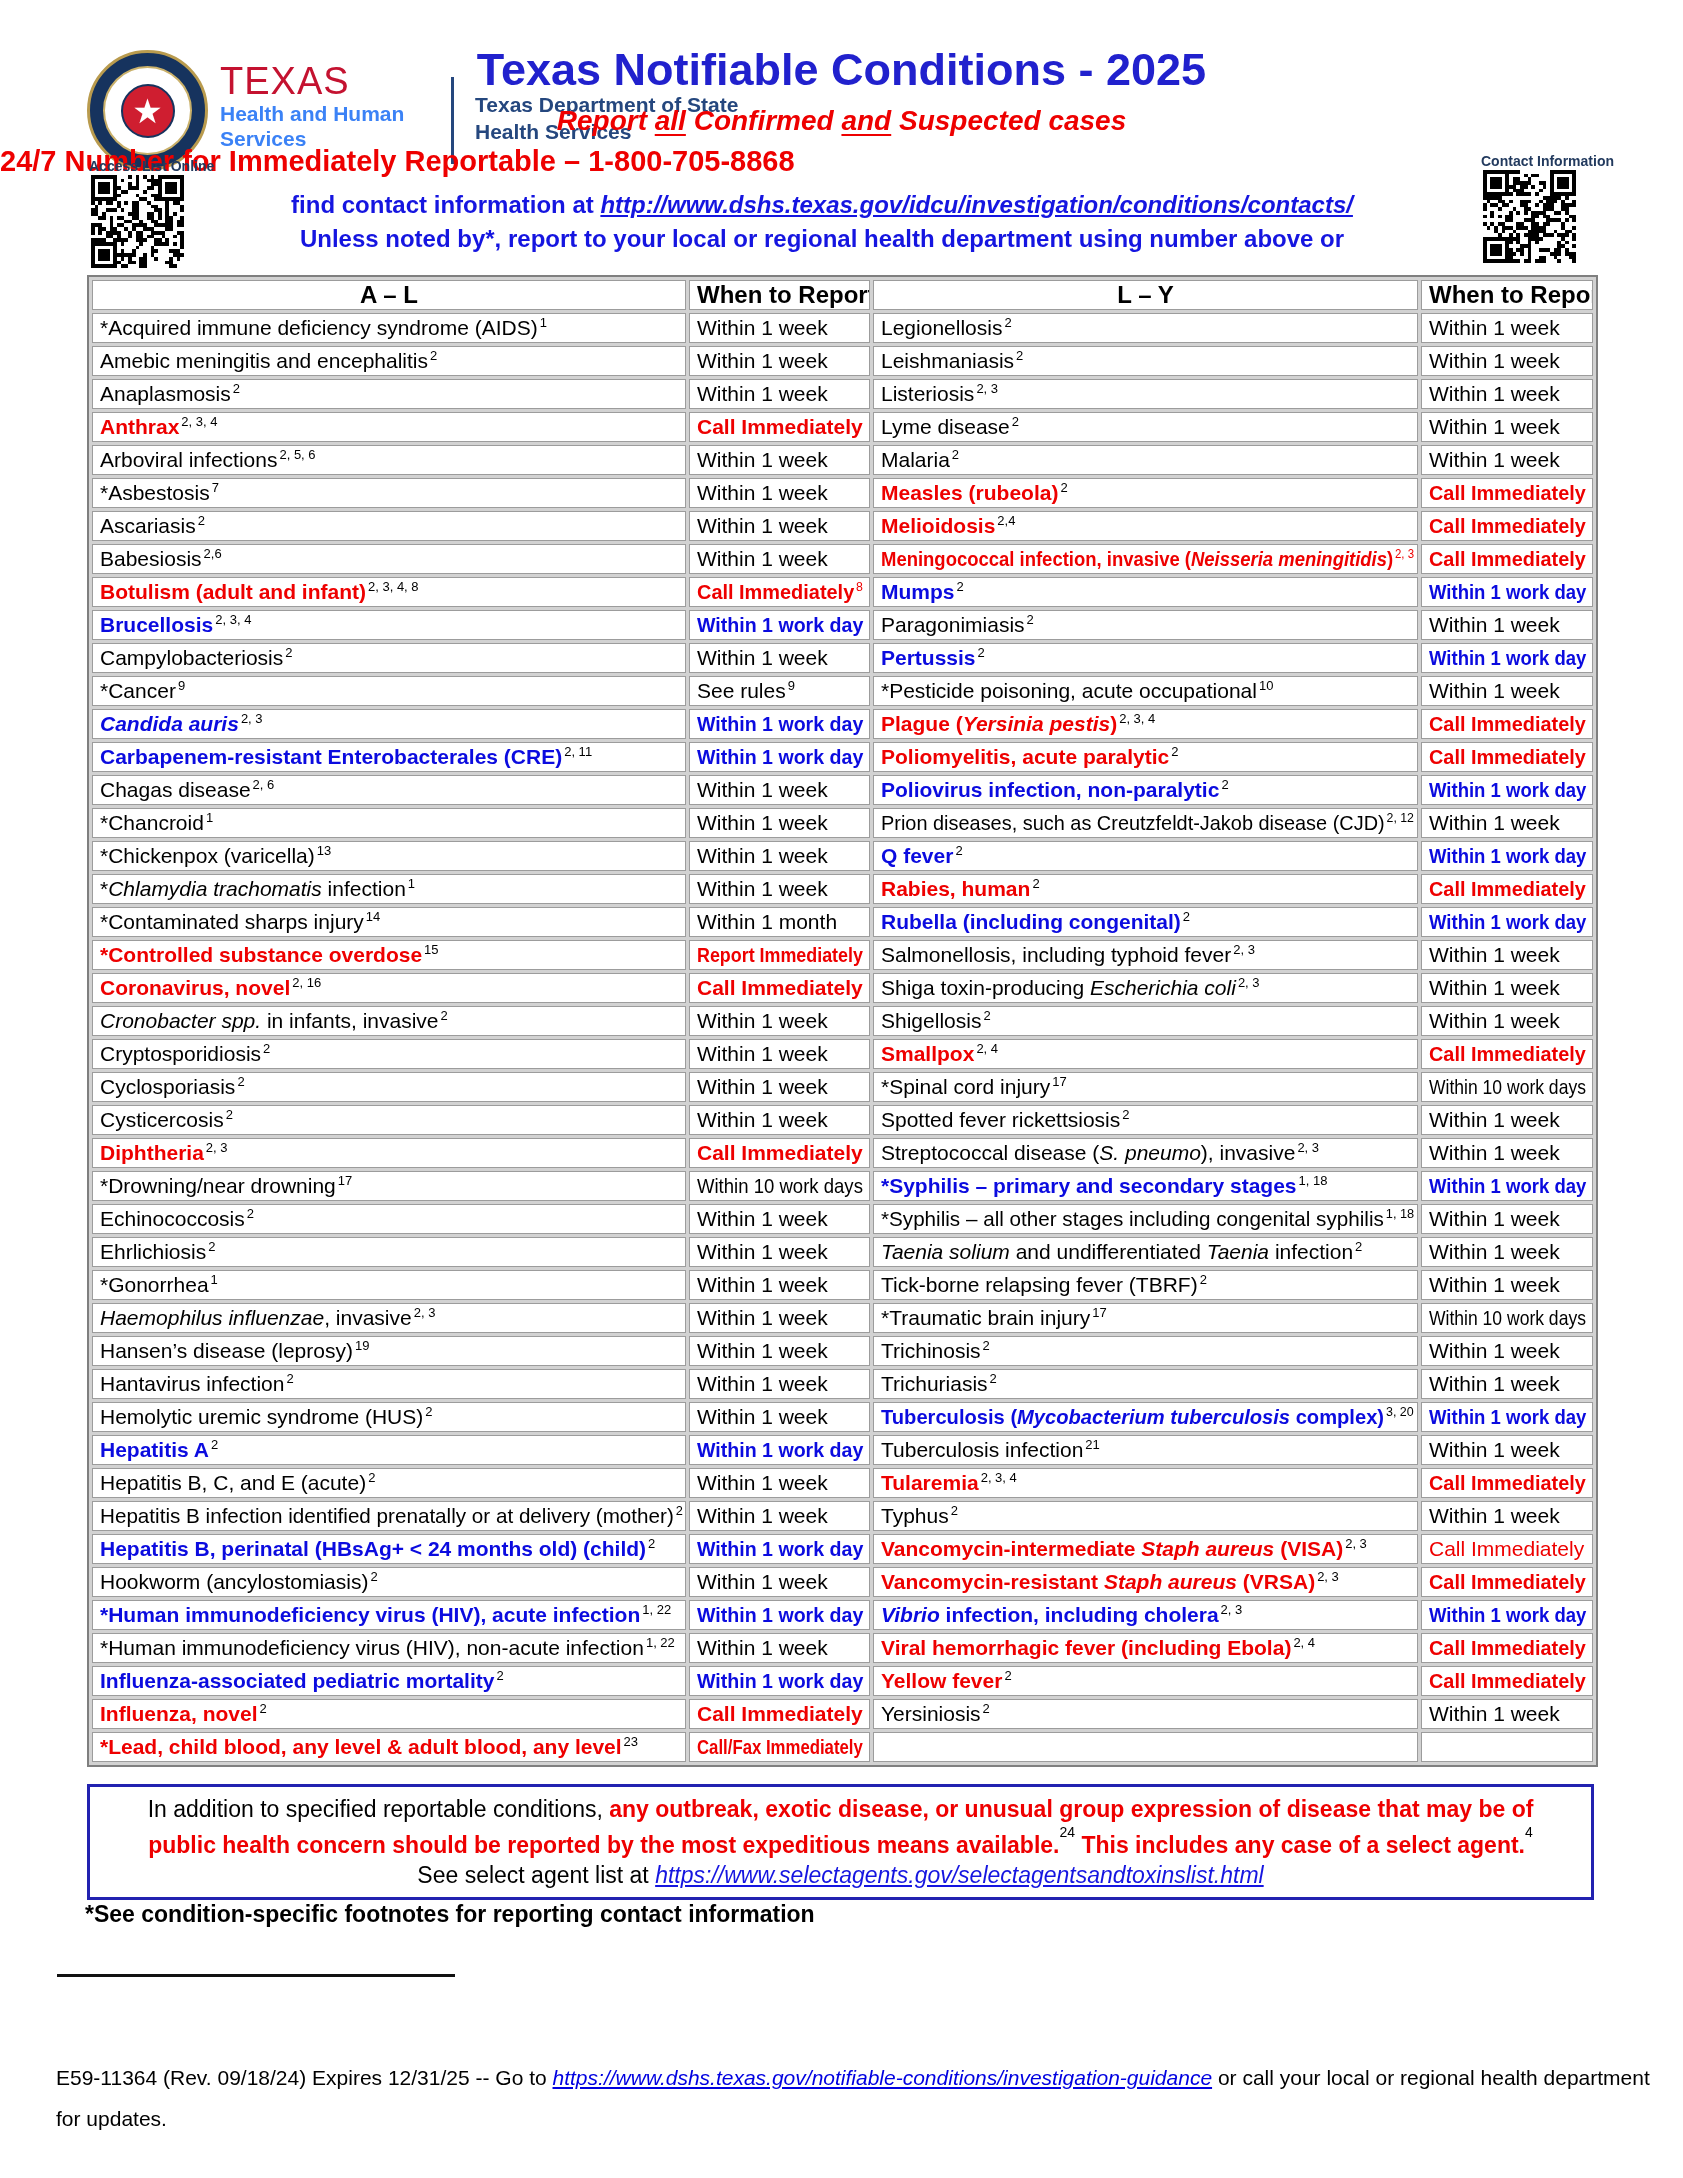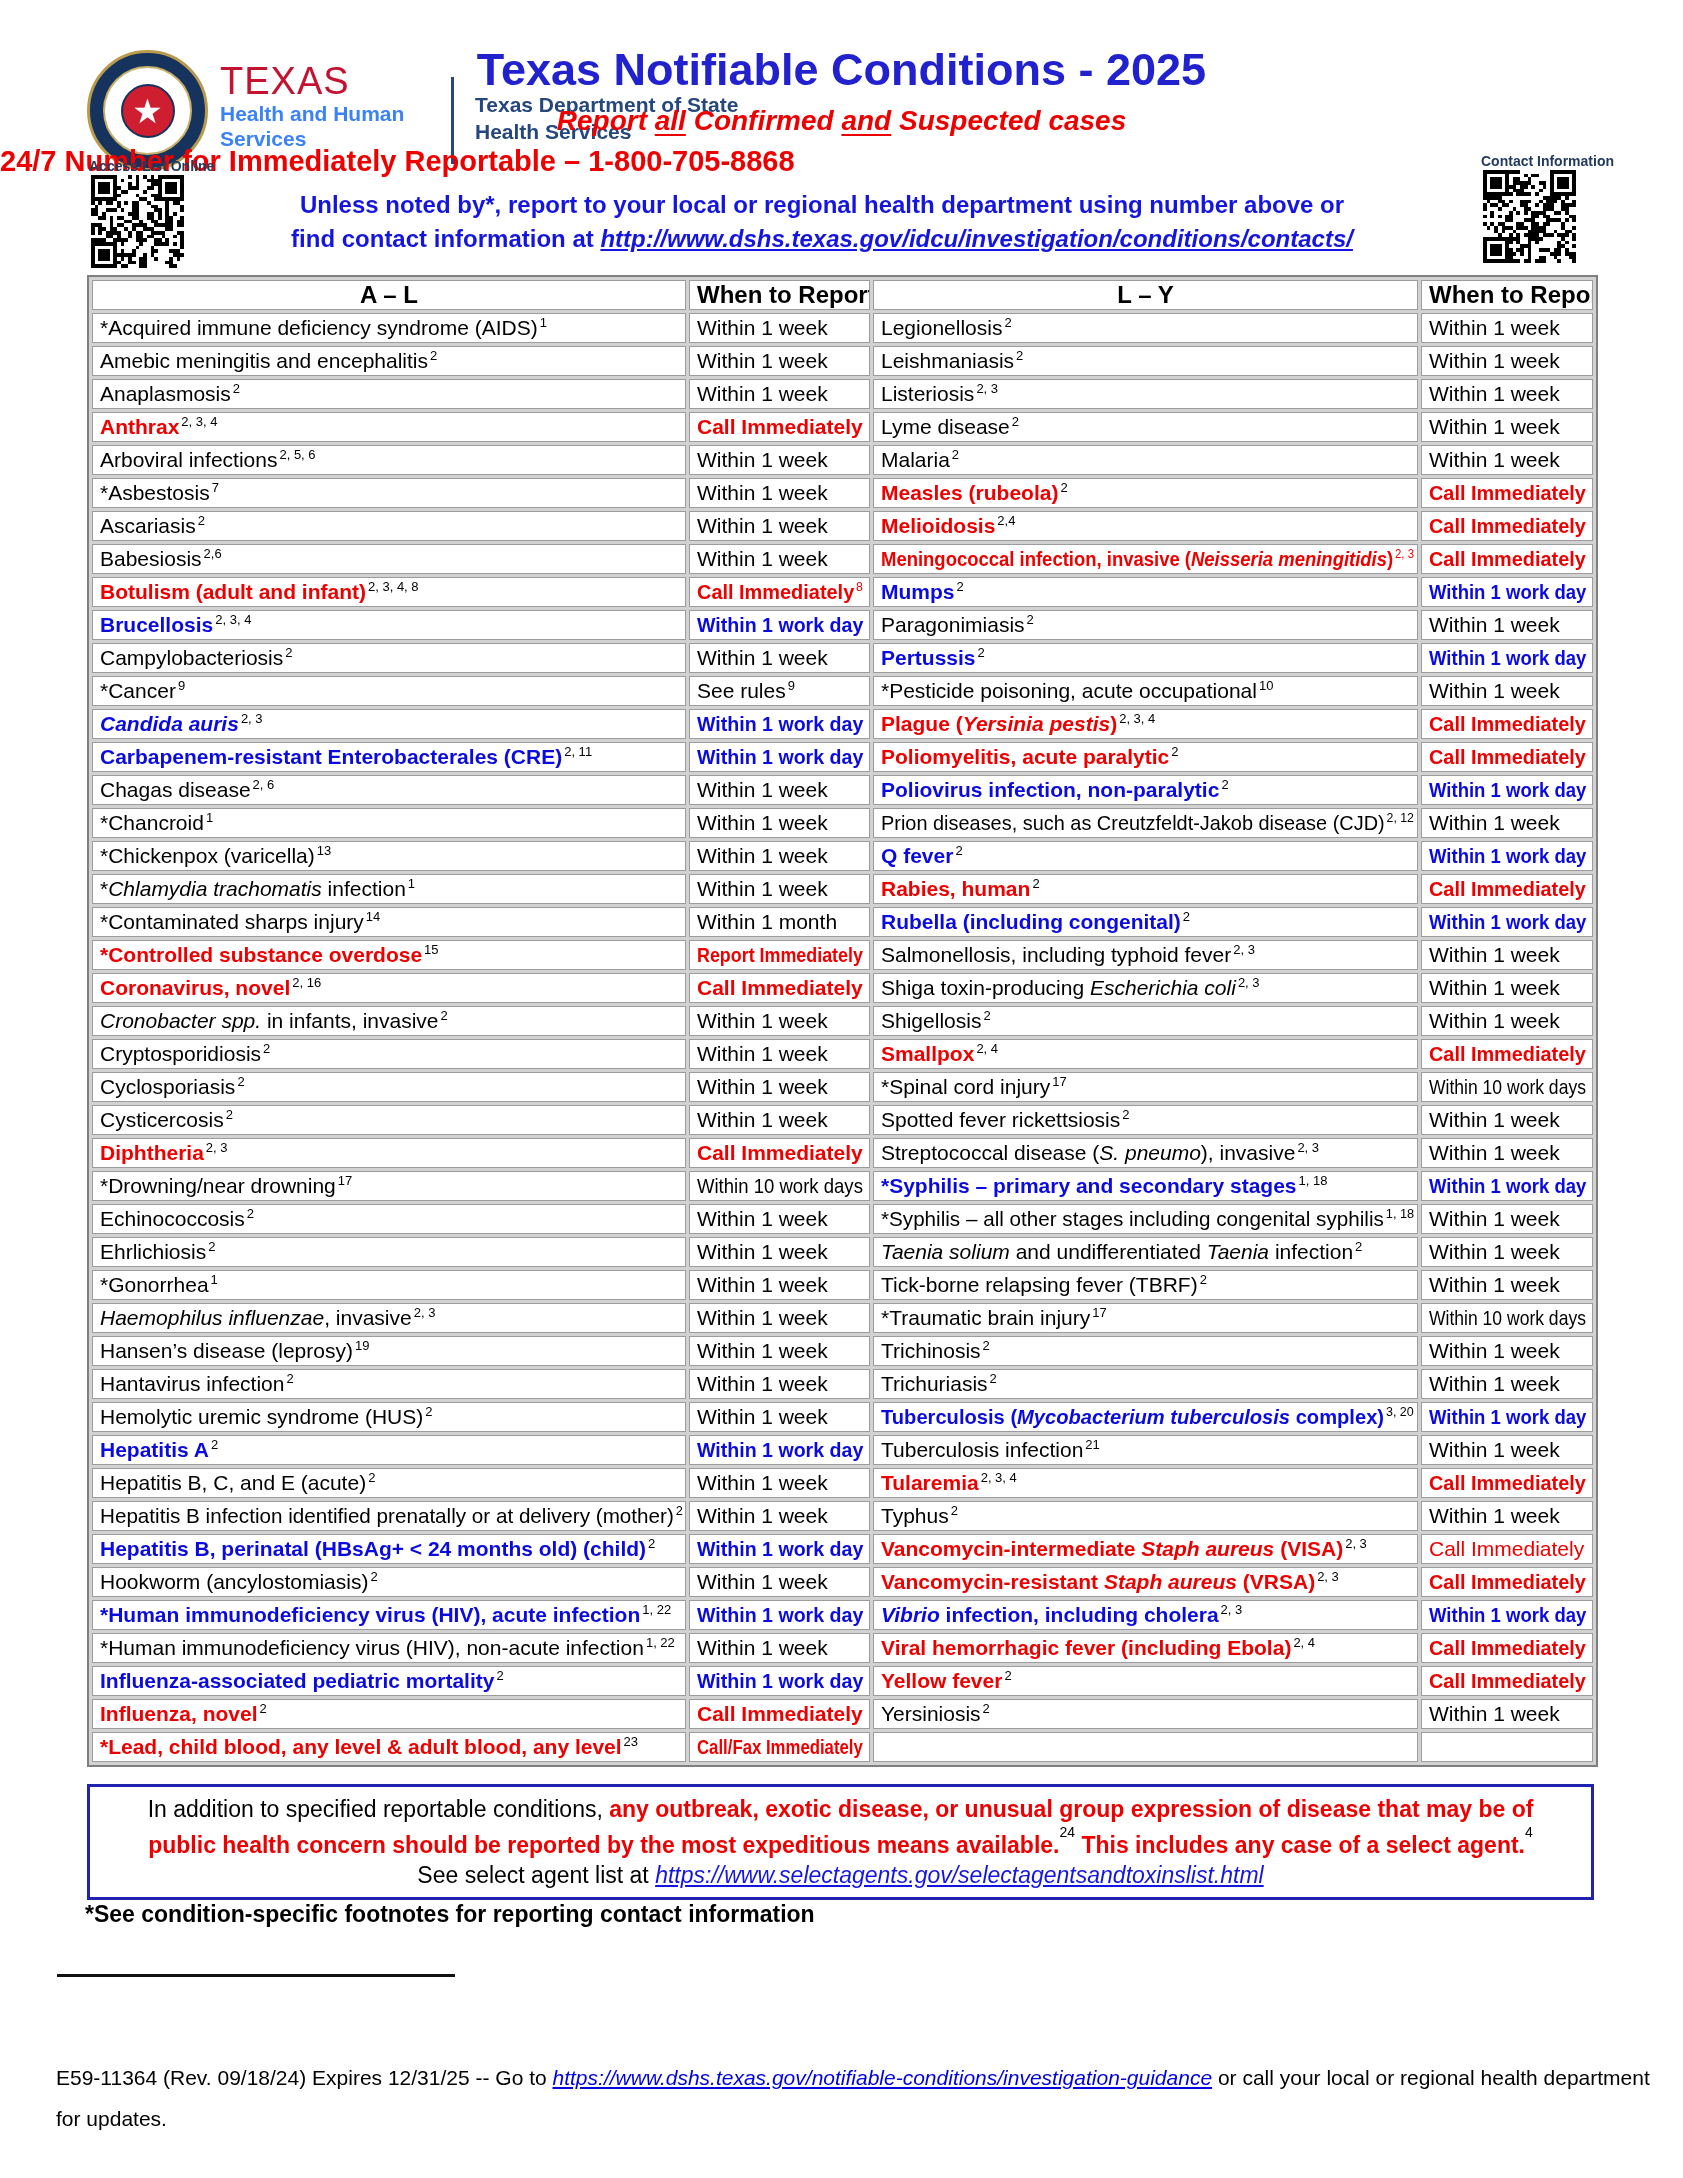--- a/index.html
+++ b/index.html
@@ -87,22 +87,22 @@
   <div class="brand-dept">
     <div>Texas Department of State</div>
     <div>Health Services</div>
   </div>
 
   <div class="title">Texas Notifiable Conditions - 2025</div>
   <div class="subtitle"><span>Report </span><u>all</u><span> Confirmed </span><u>and</u><span> Suspected cases</span></div>
   <div class="hotline">24/7 Number for Immediately Reportable – 1-800-705-8868</div>
 
   <div class="instructions">
+    <div><span>find contact information at </span><a href="#">http://www.dshs.texas.gov/idcu/investigation/conditions/contacts/</a></div>
     <div>Unless noted by*, report to your local or regional health department using number above or</div>
-    <div><span>find contact information at </span><a href="#">http://www.dshs.texas.gov/idcu/investigation/conditions/contacts/</a></div>
   </div>
 
   <div class="qr-label qr-label-left">Access List Online</div>
   <div class="qr qr-left" id="qr-left"><svg viewBox="0 0 25 25">
         <rect x="0" y="0" width="1" height="1" fill="#000"></rect>
         <rect x="1" y="0" width="1" height="1" fill="#000"></rect>
         <rect x="2" y="0" width="1" height="1" fill="#000"></rect>
         <rect x="3" y="0" width="1" height="1" fill="#000"></rect>
         <rect x="4" y="0" width="1" height="1" fill="#000"></rect>
         <rect x="5" y="0" width="1" height="1" fill="#000"></rect>

